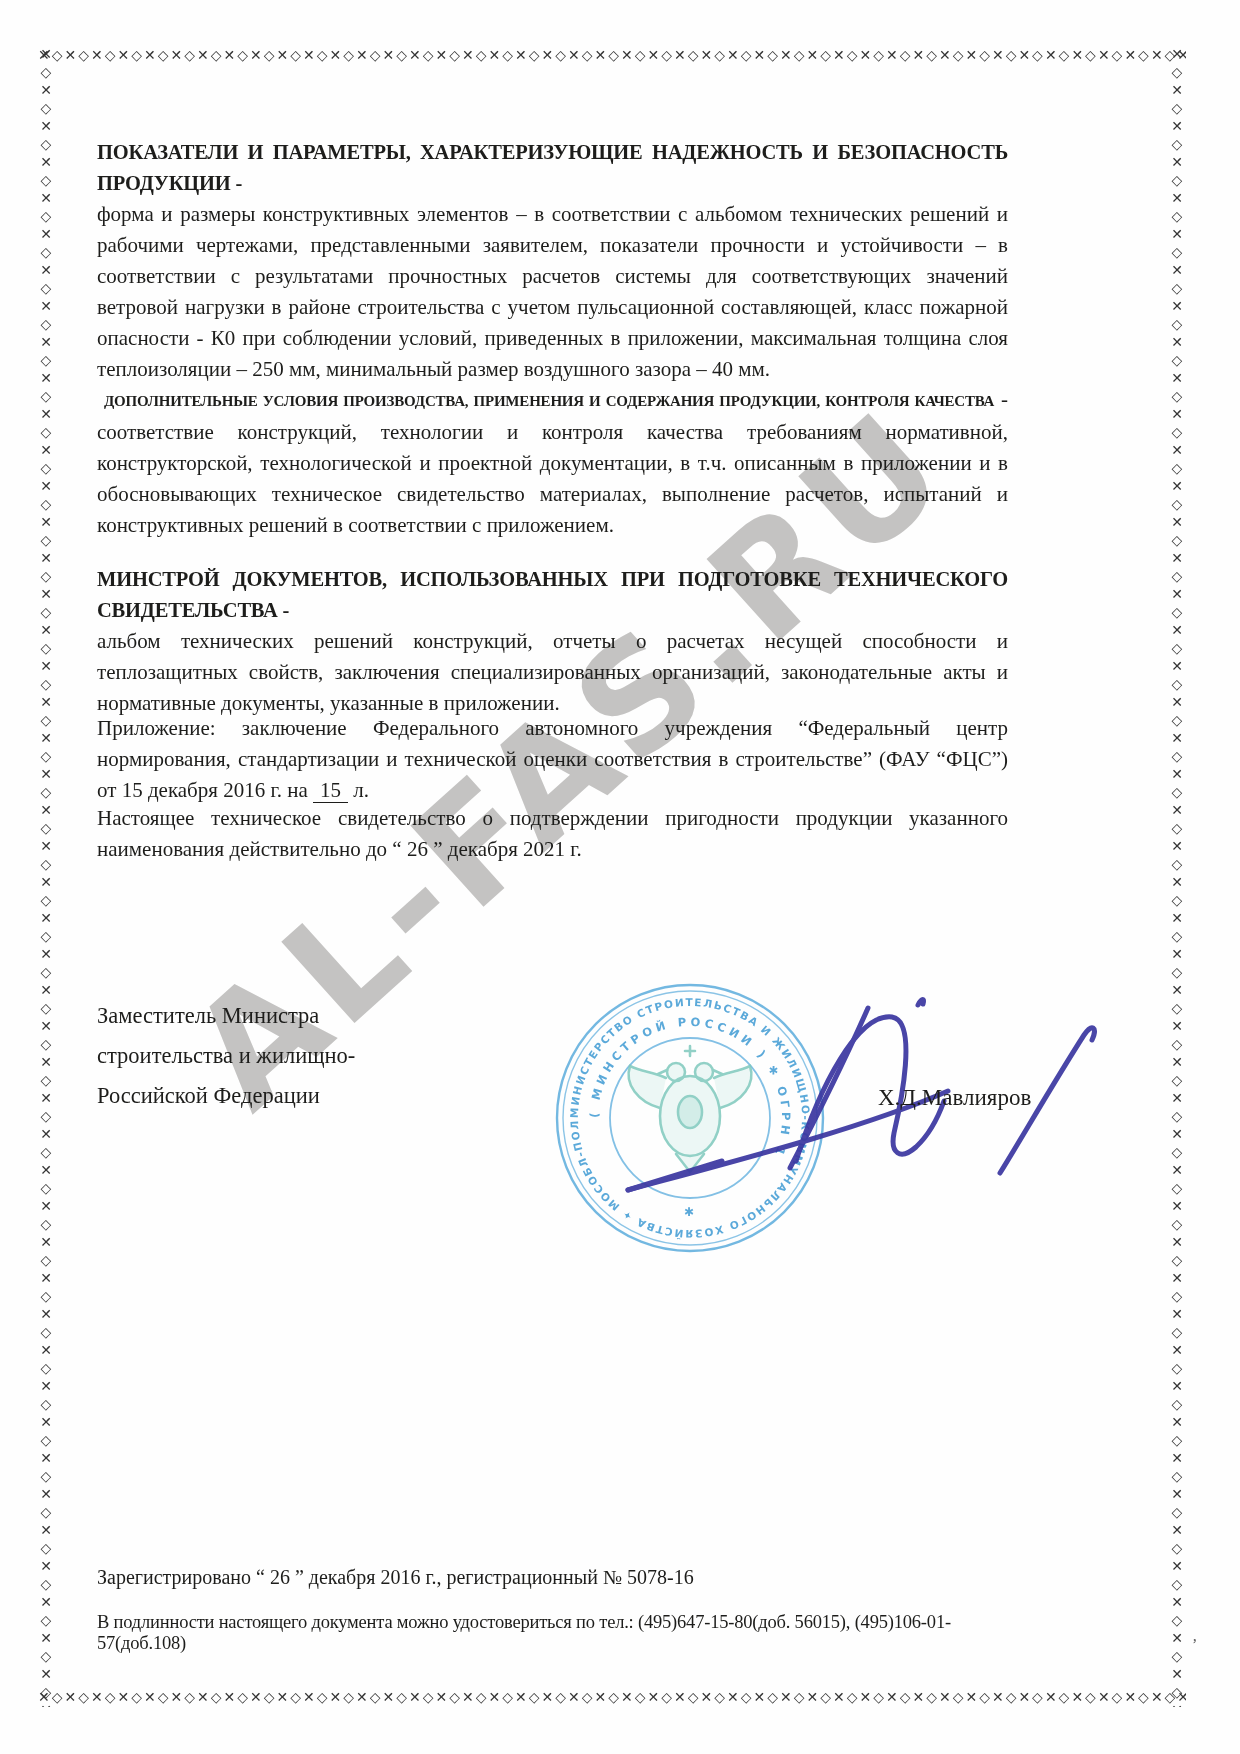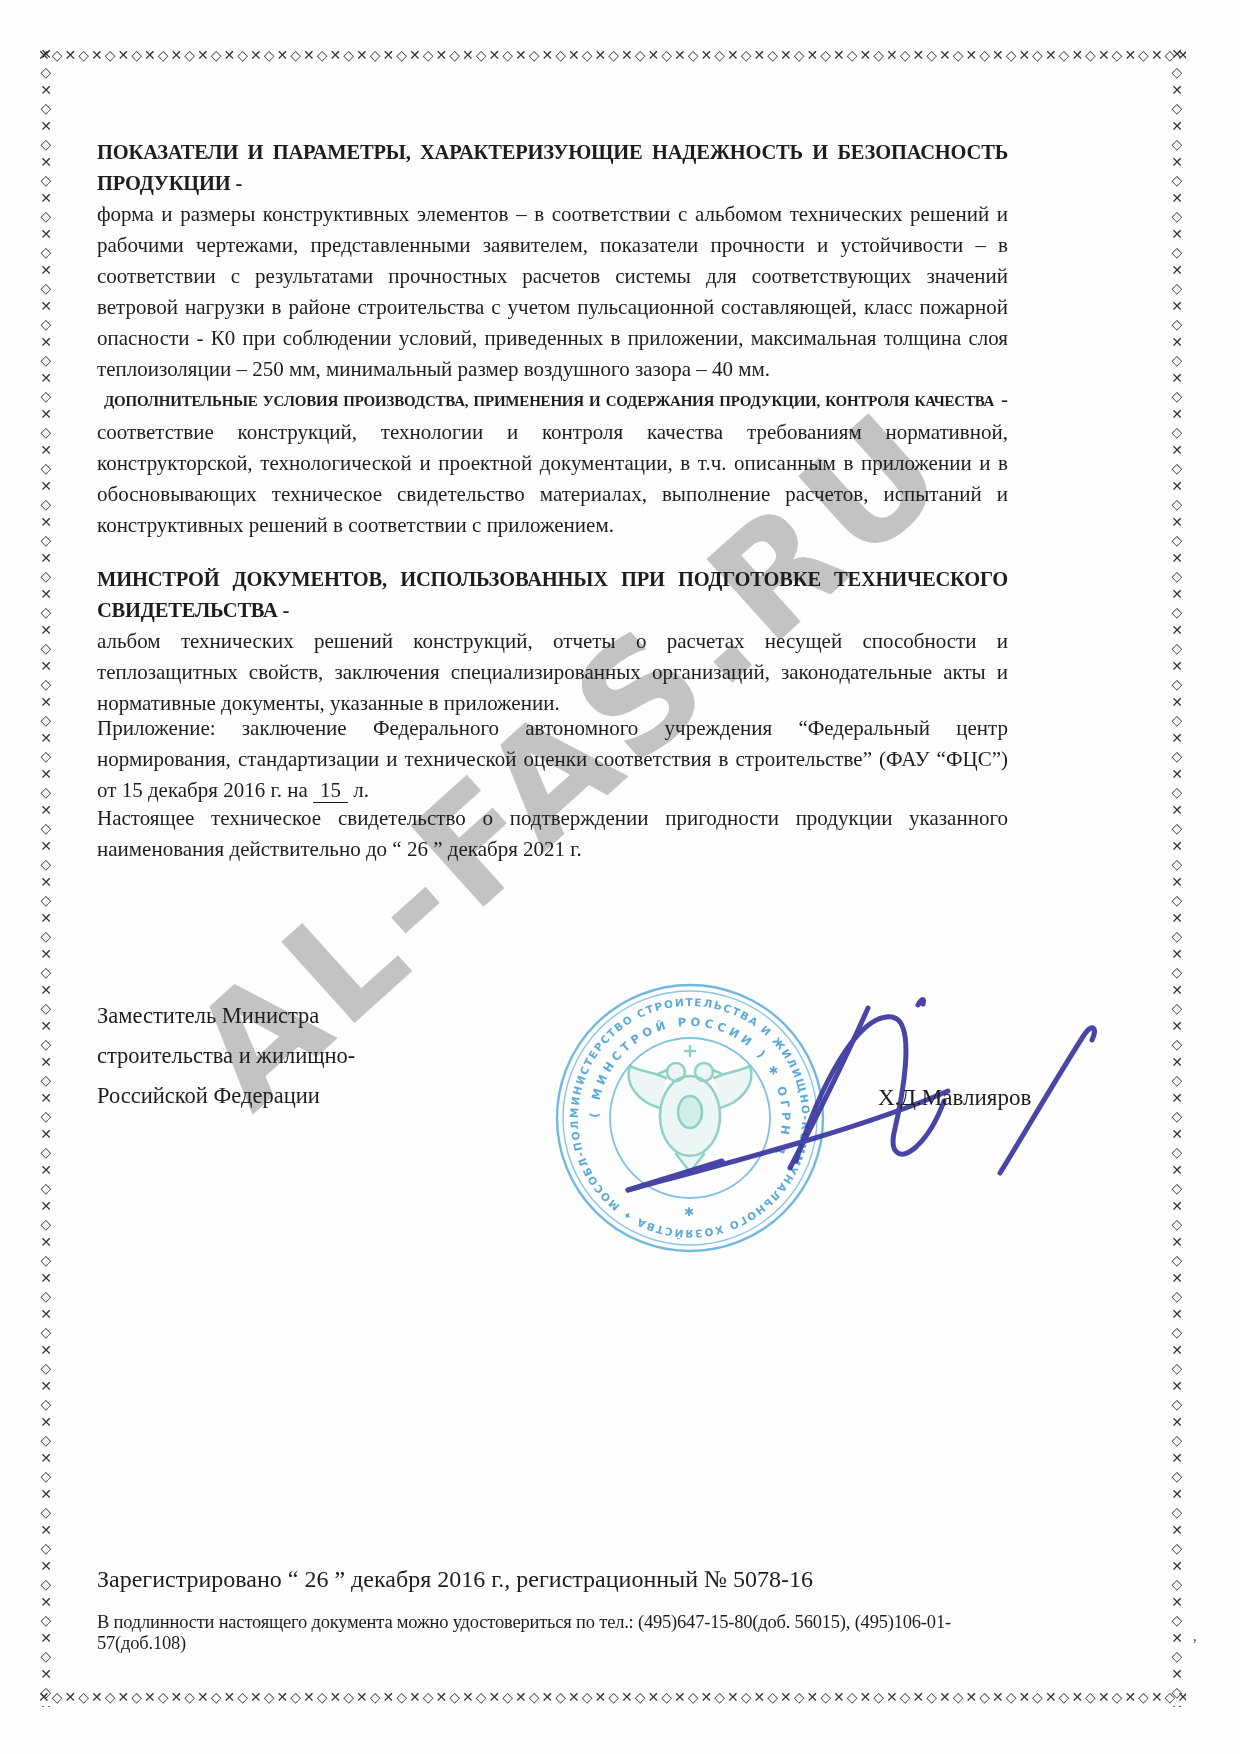--- a/index.html
+++ b/index.html
@@ -27,21 +27,21 @@
   .p1{top:108px;margin-top:29px;} .p2{top:384px;} .p3{top:564px;} .p4{top:713px;} .p5{top:803px;}
   .u{border-bottom:1.6px solid #1d1d1b;padding:0 7px;}
   
   .sig-title{position:absolute;left:97px;top:996px;width:330px;font-size:22.5px;
              line-height:40px;z-index:2;}
   .sig-name{position:absolute;left:878px;top:1085px;font-size:23px;z-index:5;}
   
   .stamp{position:absolute;left:550px;top:980px;z-index:3;}
   .autograph{position:absolute;left:600px;top:975px;z-index:4;}
   
-  .f-reg{position:absolute;left:97px;top:1566px;width:940px;font-size:24px;z-index:2;}
+  .f-reg{position:absolute;left:97px;top:1566px;width:940px;font-size:20px;z-index:2;}
   .f-phone{position:absolute;left:97px;top:1612px;width:930px;font-size:18.5px;
            letter-spacing:-0.2px;z-index:2;}
   .stray{position:absolute;left:1192px;top:1636px;font-size:16px;color:#5a5a5a;z-index:2;}
 </style>
 </head>
 <body>
 
 <div class="page">
 
   <div class="bline b-top">✕◇✕◇✕◇✕◇✕◇✕◇✕◇✕◇✕◇✕◇✕◇✕◇✕◇✕◇✕◇✕◇✕◇✕◇✕◇✕◇✕◇✕◇✕◇✕◇✕◇✕◇✕◇✕◇✕◇✕◇✕◇✕◇✕◇✕◇✕◇✕◇✕◇✕◇✕◇✕◇✕◇✕◇✕◇✕◇✕◇✕◇✕◇✕◇✕◇✕◇✕◇✕◇✕◇✕◇✕◇✕◇✕◇✕◇✕◇✕◇✕◇✕◇✕◇✕◇✕◇✕◇✕◇✕◇✕◇✕◇✕◇✕◇✕◇✕◇✕◇✕◇✕◇✕◇✕◇✕◇✕◇✕◇✕◇✕◇✕◇✕◇✕◇✕◇✕◇✕◇✕◇✕◇✕◇✕◇✕◇✕◇✕◇✕◇✕◇✕◇✕◇✕◇✕◇✕◇✕◇✕◇✕◇✕◇✕◇✕◇</div>

